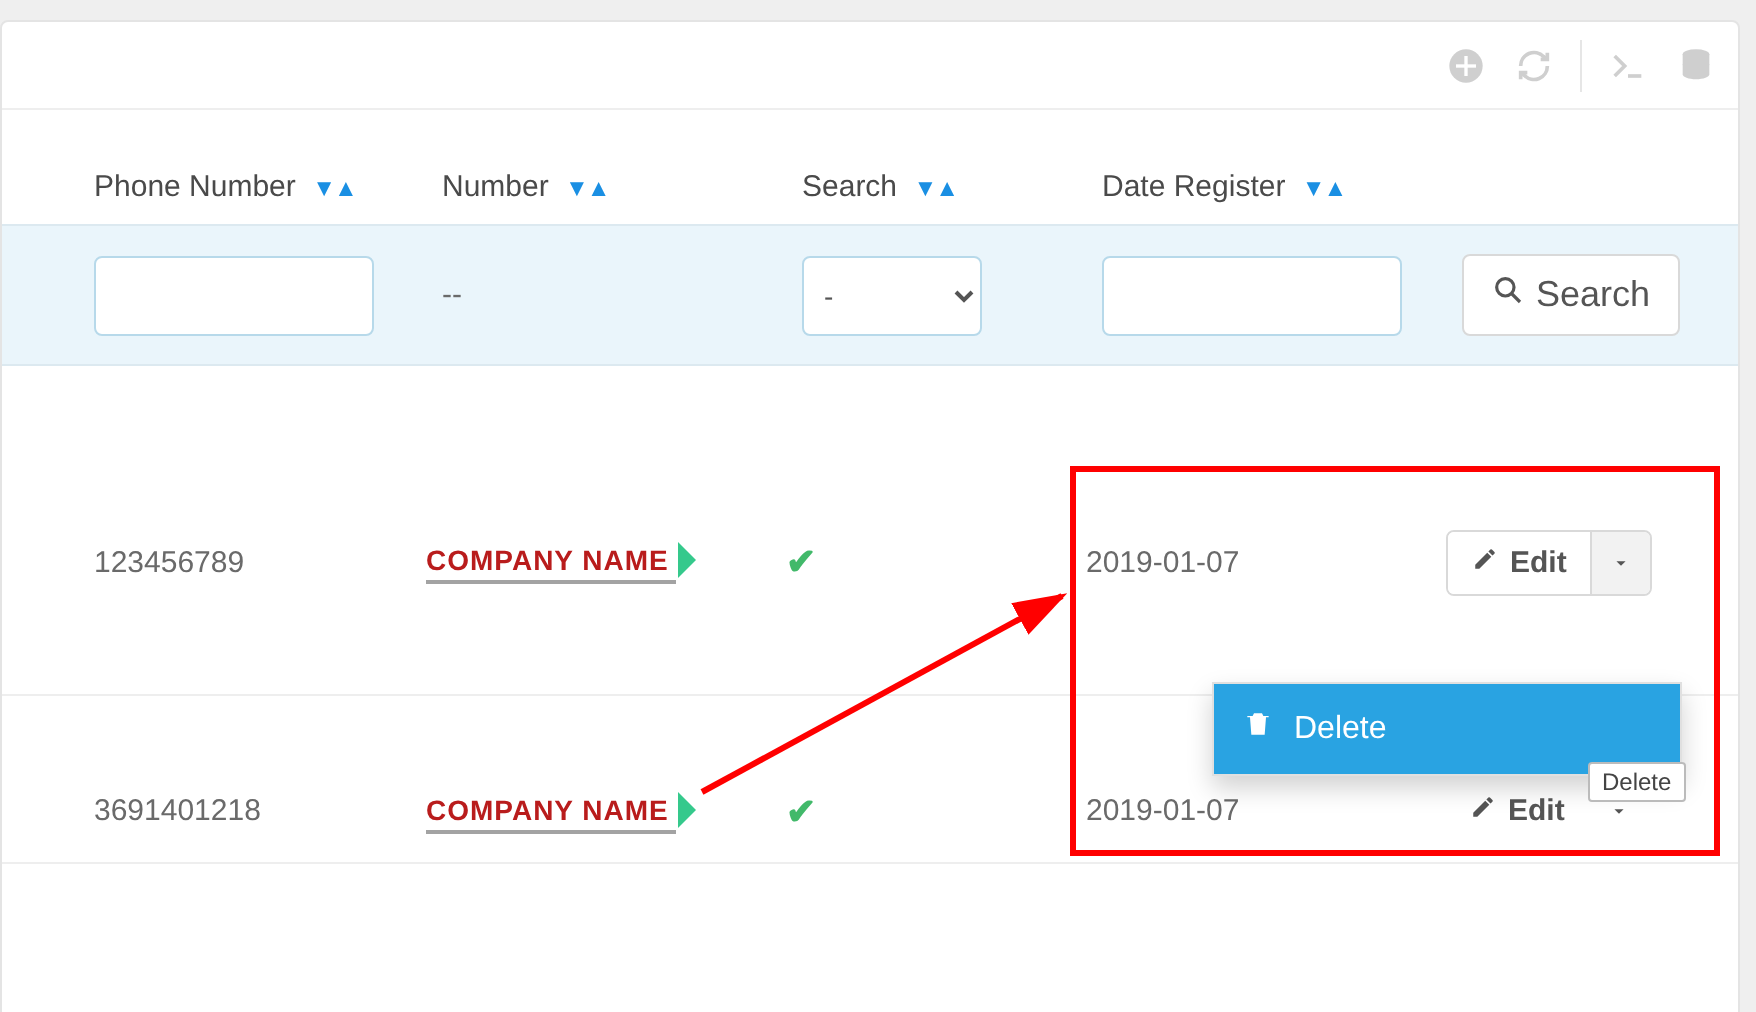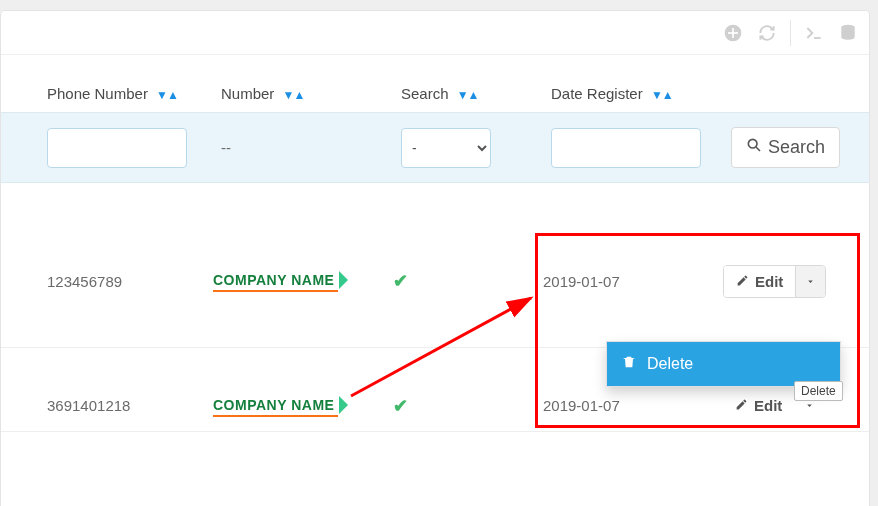--- a/index.html
+++ b/index.html
@@ -61,22 +61,22 @@
   .search-btn {
     display: inline-flex; align-items: center; gap: 6px;
     border: 1px solid #d9d9d9; background: #fff; border-radius: 4px;
     padding: 9px 14px; font-size: 18px; color: #555; cursor: pointer; justify-content: flex-end;
   }
   tbody tr.data-row td { padding: 42px 10px 10px 2px; border-bottom: 1px solid #eee; vertical-align: middle; }
   .company-chip {
     display: inline-block;
     font-family: "Arial Black", Arial, sans-serif;
     font-weight: 900; letter-spacing: 0.5px;
-    color: #15803d; font-size: 14px;
-    border-bottom: 2px solid #f97316;
+    color: #b91c1c; font-size: 14px;
+    border-bottom: 2px solid #a3a3a3;
     padding: 2px 4px 2px 0;
     position: relative;
   }
   .company-chip::after {
     content: "";
     position: absolute; right: -10px; top: 50%; transform: translateY(-50%);
     width: 0; height: 0;
     border-top: 9px solid transparent;
     border-bottom: 9px solid transparent;
     border-left: 9px solid #35c98c;

